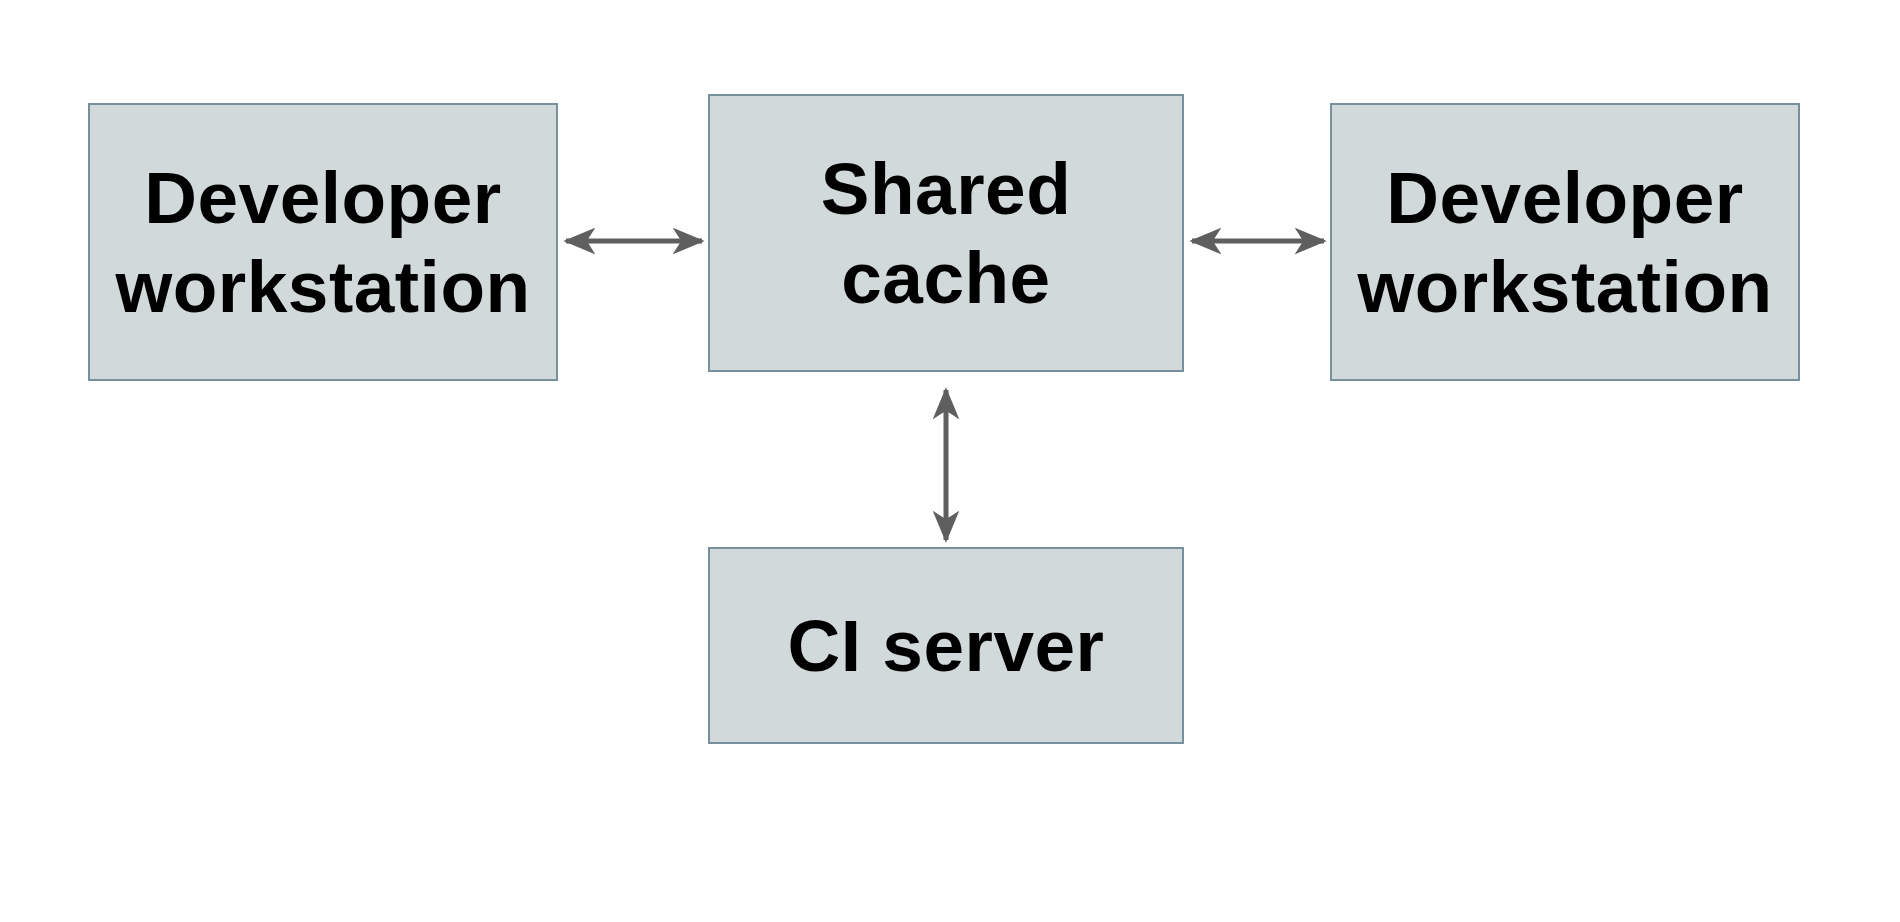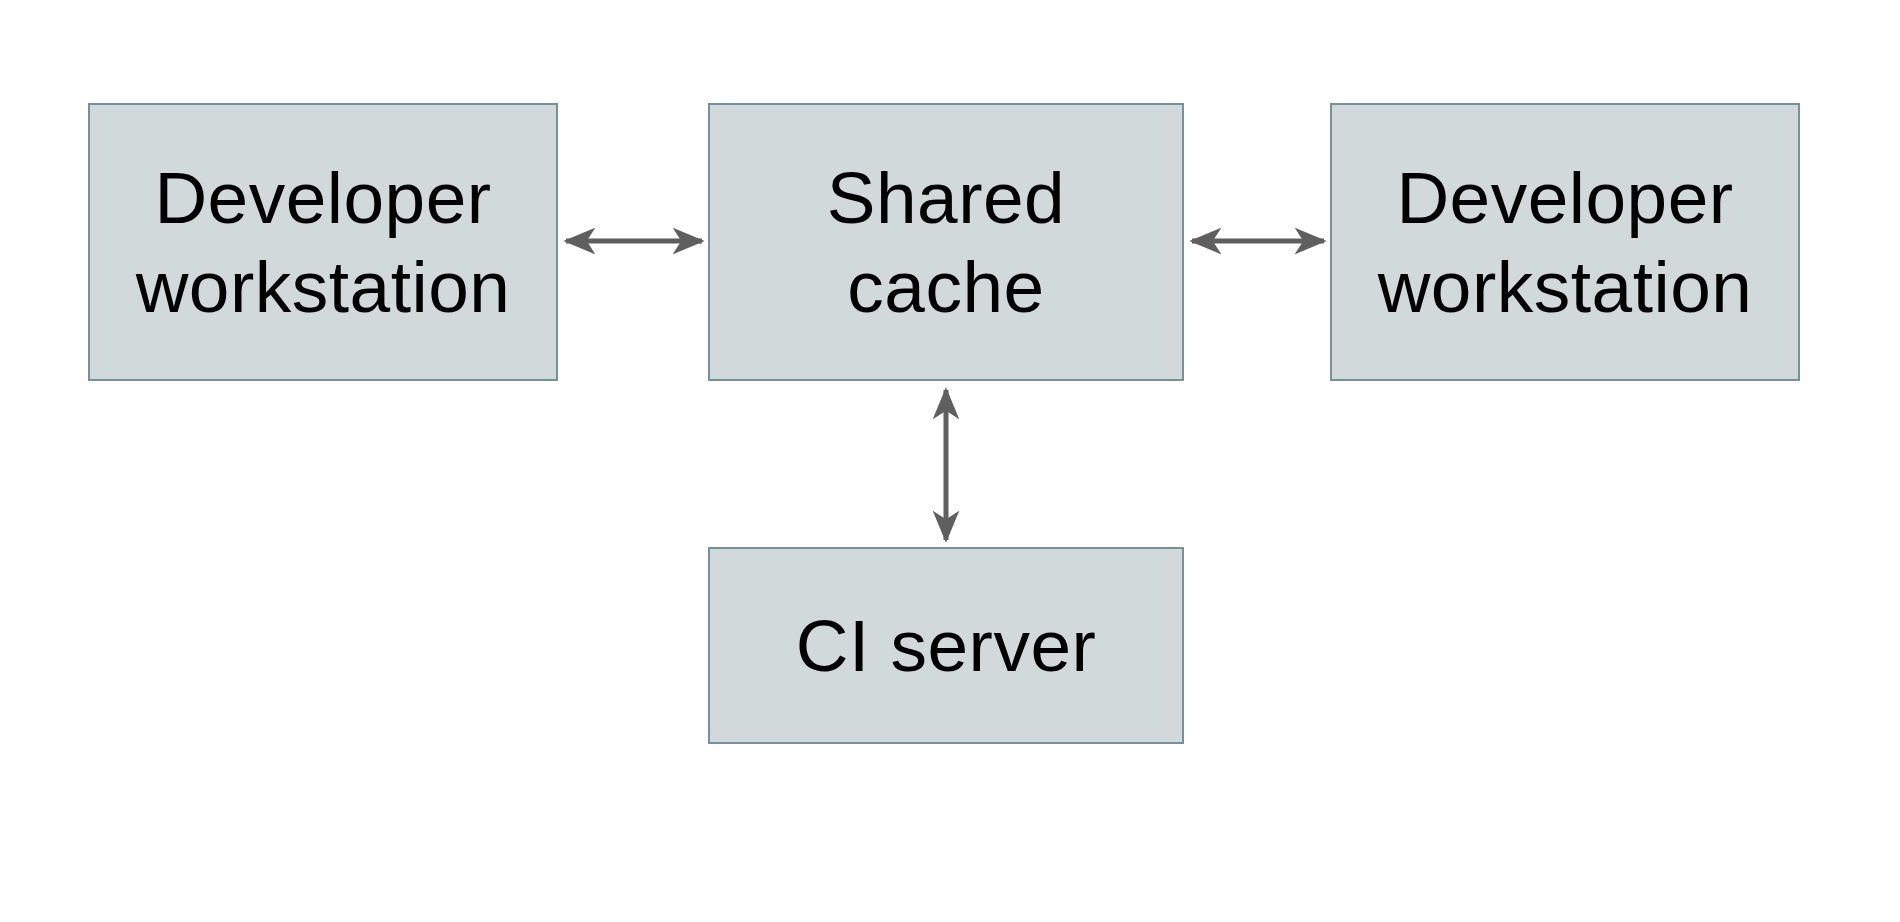--- a/index.html
+++ b/index.html
@@ -17,30 +17,31 @@
   }
   .node {
     position: absolute;
     box-sizing: border-box;
     background: #d2d9db;
     border: 2px solid #76909c;
     display: flex;
     align-items: center;
     justify-content: center;
     text-align: center;
+    font-weight: bold;
   }
   .node-label {
     color: #000000;
     font-size: 73px;
     line-height: 1.22;
     letter-spacing: 0.5px;
     white-space: pre-line; 
   }
   .node-developer-left  { left: 88px;  top: 103px; width: 470px; height: 278px; }
-  .node-shared-cache    { left: 708px; top: 103px; width: 476px; height: 278px; }
+  .node-shared-cache    { left: 708px; top: 94px; width: 476px; height: 278px; }
   .node-developer-right { left: 1330px; top: 103px; width: 470px; height: 278px; }
   .node-ci-server       { left: 708px; top: 547px; width: 476px; height: 197px; }
   .arrow-layer {
     position: absolute;
     left: 0; top: 0;
     width: 1900px;
     height: 922px;
     pointer-events: none;
   }
 </style>

